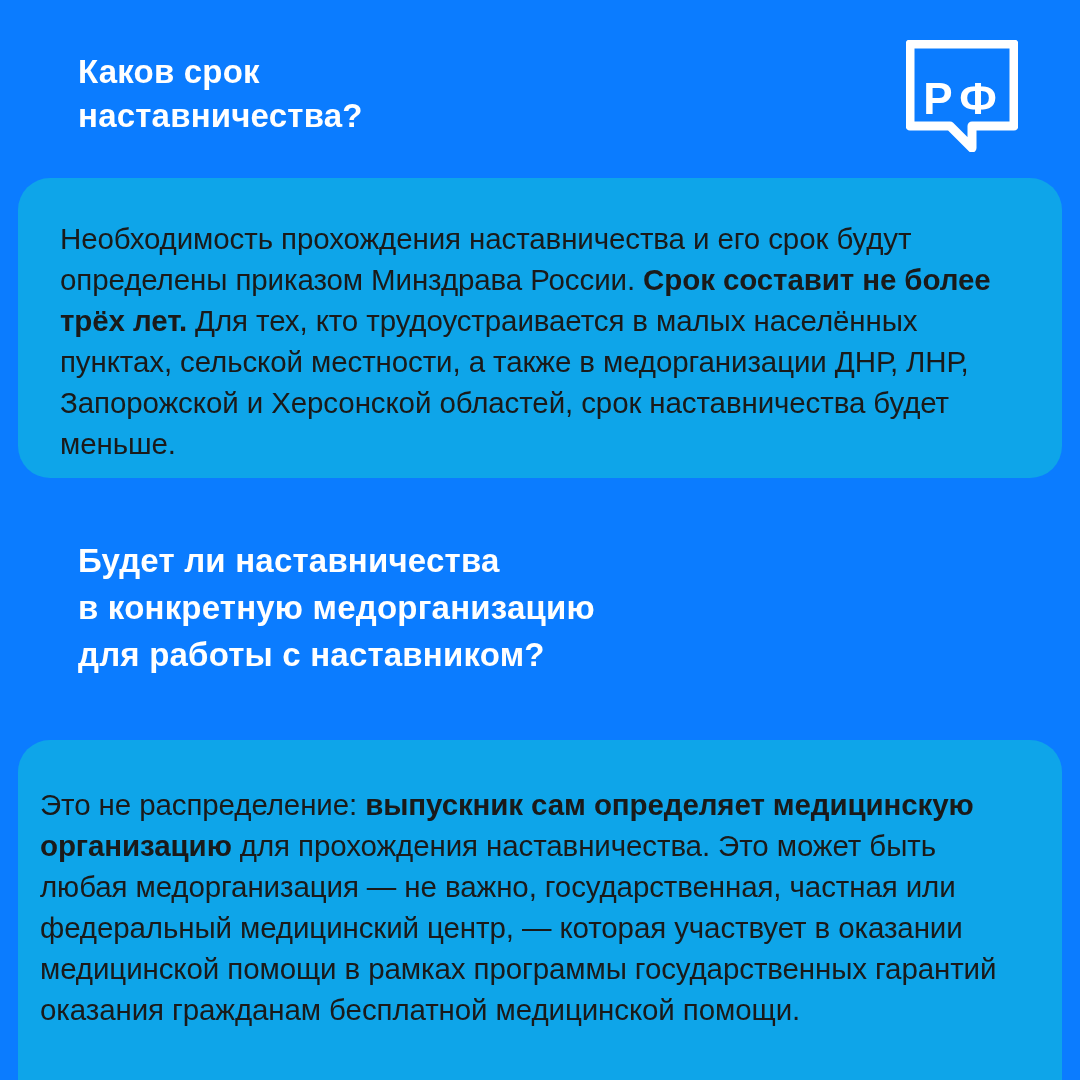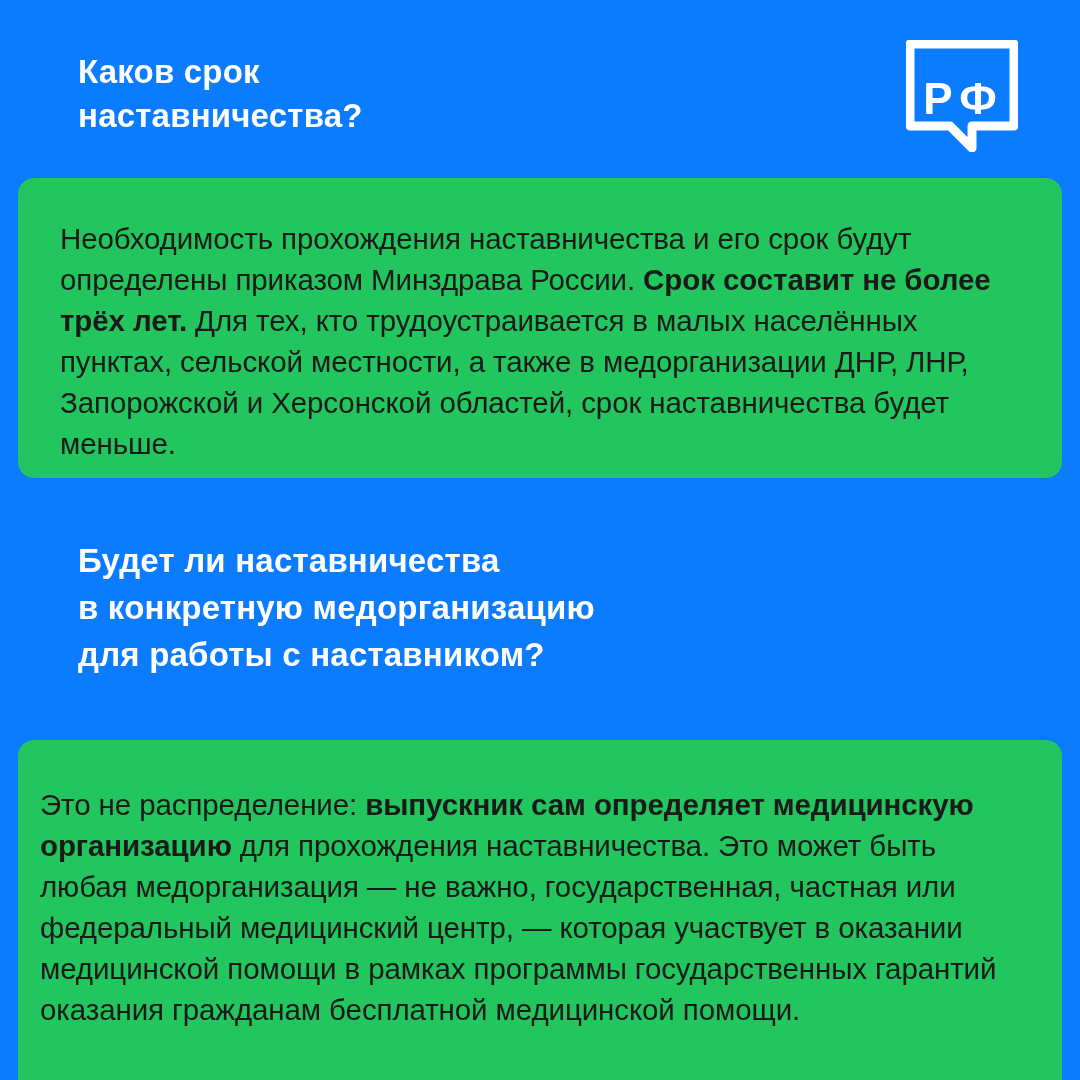--- a/index.html
+++ b/index.html
@@ -43,22 +43,22 @@
   .logo {
     position: absolute;
     right: 62px;
     top: 40px;
     width: 112px;
     height: 112px;
   }
 
   
   .card {
-    background: #22c55e;
-    border-radius: 16px;
+    background: #0ea5e9;
+    border-radius: 32px;
     box-sizing: border-box;
   }
   .card-1 {
     position: absolute;
     left: 18px;
     top: 178px;
     width: 1044px;
     height: 300px;
     padding: 40px 42px 0 42px;
   }

